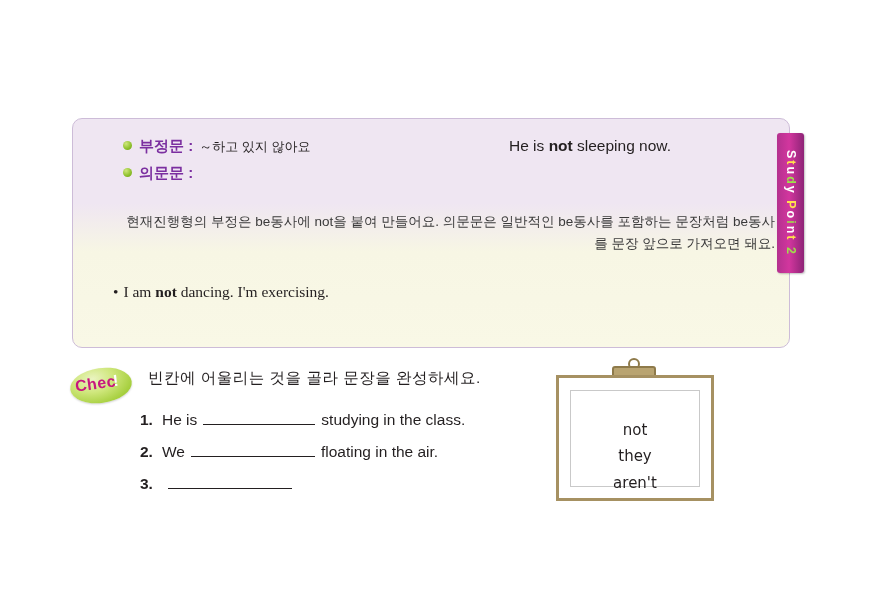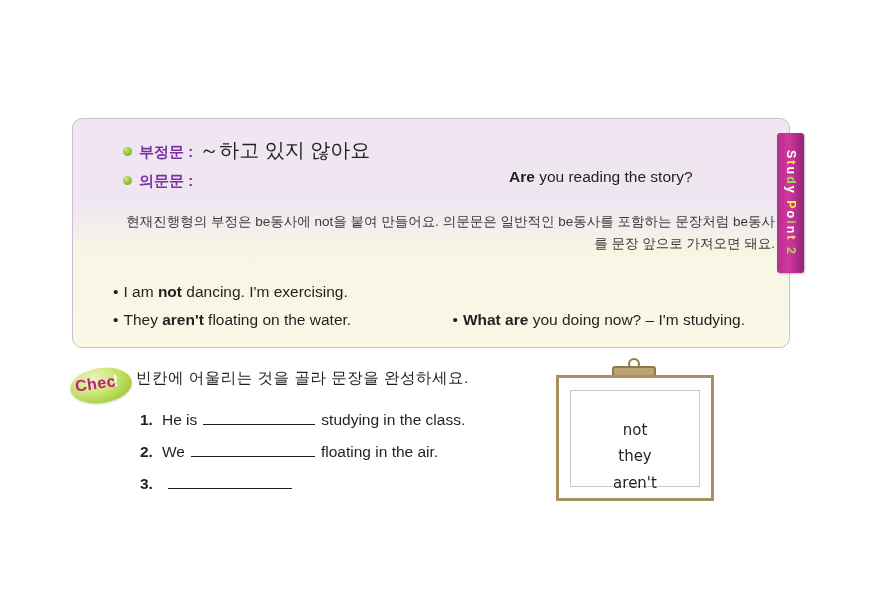--- a/index.html
+++ b/index.html
@@ -56,21 +56,21 @@
     top: -1px;
   }
   .kor-label {
     color: #7b2fa0;
     font-weight: bold;
     font-size: 15px;
     white-space: nowrap;
   }
   .kor-text {
     color: #231f20;
-    font-size: 20px;
+    font-size: 13px;
     white-space: nowrap;
   }
   .eng-col {
     position: absolute;
     left: 420px;
     font-size: 15.5px;
     color: #231f20;
     white-space: nowrap;
   }
   .eng-col b { font-weight: bold; }
@@ -86,20 +86,21 @@
     text-align: right;
   }
 
   #panel-bottom {
     position: absolute;
     left: 0;
     top: 152px;
     width: 100%;
     padding: 12px 44px 0 26px;
     box-sizing: border-box;
+    font-family: Liberation Serif, serif;
   }
   .ex-row {
     display: flex;
     margin-bottom: 10px;
   }
   .ex-item {
     font-size: 15.5px;
     white-space: nowrap;
     color: #231f20;
   }
@@ -169,21 +170,21 @@
     left: 43px;
     top: 4px;
     font-size: 16px;
     font-weight: bold;
     color: #ffffff;
     transform: rotate(-8deg);
   }
 
   #check-instruction {
     position: absolute;
-    left: 136px;
+    left: 148px;
     top: 368px;
     font-size: 15.5px;
     color: #231f20;
     letter-spacing: 0.5px;
   }
 
   .q-row {
     position: absolute;
     left: 140px;
     font-size: 15.5px;
@@ -269,38 +270,34 @@
 <body>
 
 <div id="study-panel">
 
   <div id="panel-top">
 
     <div class="bullet-row">
       <span class="dot"></span>
       <span class="kor-label">부정문 :</span>
       <span class="kor-text" style="margin-left:6px;">～하고 있지 않아요</span>
+      <span class="eng-col" style="top:18px;"><span>He is </span><b>not</b><span> sleeping now.</span></span>
     </div>
 
     <div class="bullet-row">
       <span class="dot"></span>
       <span class="kor-label">의문문 :</span>
-      <span class="eng-col" style="top:49px;"><span></span><b>Are</b><span> you reading the story?</span></span>
     </div>
 
     <div id="explain">현재진행형의 부정은 be동사에 not을 붙여 만들어요. 의문문은 일반적인 be동사를 포함하는 문장처럼 be동사를 문장 앞으로 가져오면 돼요.</div>
   </div>
 
   <div id="panel-bottom">
     <div class="ex-row">
       <div class="ex-item ex-left"><span class="lead">•</span><span>I am </span><b>not</b><span> dancing. I'm exercising.</span></div>
-    </div>
-    <div class="ex-row">
-      <div class="ex-item ex-left"><span class="lead">•</span><span>They </span><b>aren't</b><span> floating on the water.</span></div>
-      <div class="ex-item ex-right"><span class="lead">•</span><span></span><b>What are</b><span> you doing now? – I'm studying.</span></div>
     </div>
   </div>
 </div>
 
 <div id="study-tab">
   <div id="study-tab-text">
     <span class="w">S</span><span class="y">t</span><span class="w">u</span><span class="g">d</span><span class="w">y</span><span class="w">&nbsp;</span><span class="y">P</span><span class="w">o</span><span class="g">i</span><span class="w">n</span><span class="y">t</span><span class="w">&nbsp;</span><span class="g">2</span>
   </div>
 </div>
 

